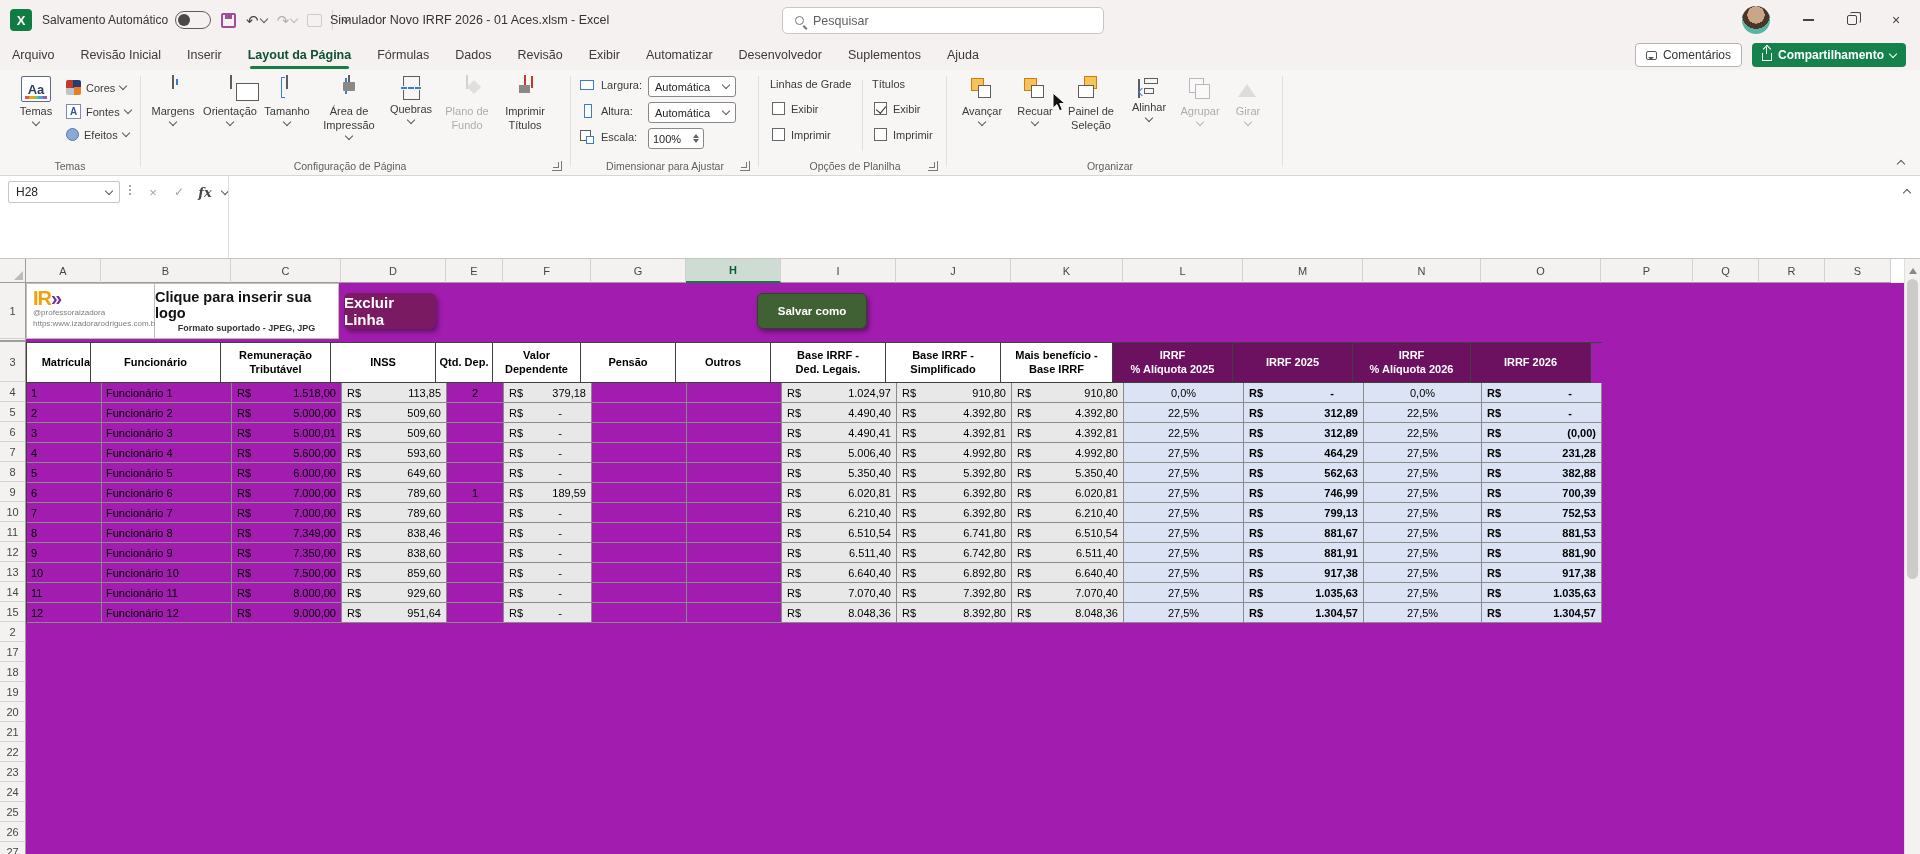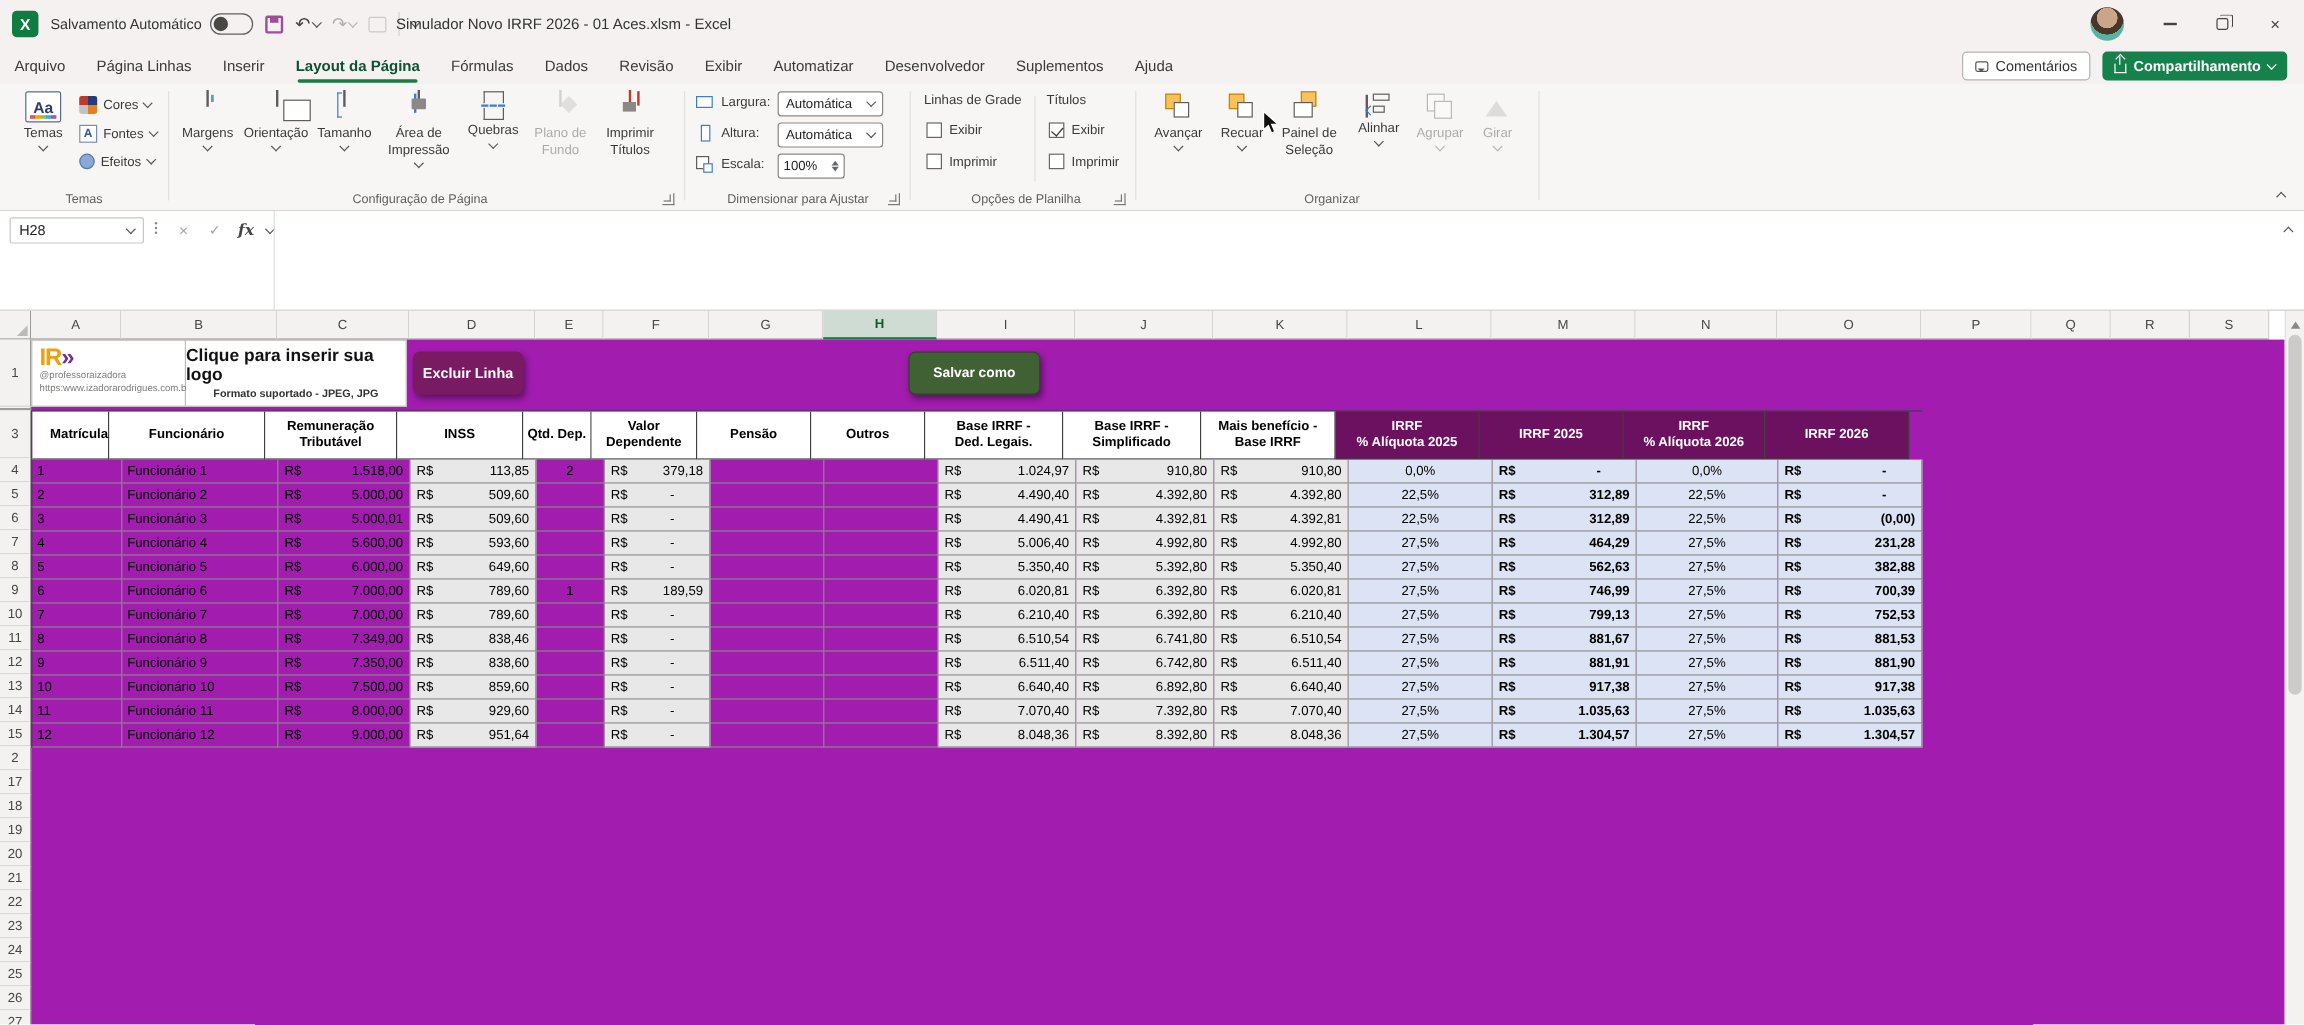--- a/index.html
+++ b/index.html
@@ -133,21 +133,21 @@
   
   .banner { position:absolute; left:0; top:0; height:56px; width:1600px; }
   .logo-cell { position:absolute; left:0; top:0; width:129px; height:56px; border:1px solid #bfbdbb; padding:4px 0 0 6px; background:#fff; }
   .logo-line1 { font-size:20px; font-weight:bold; line-height:1; letter-spacing:-1px; }
   .logo-ir { color:#f2a007; }
   .logo-mark { color:#7030a0; }
   .logo-small { font-size:8px; color:#7f7d7b; line-height:1.35; }
   .cta-cell { position:absolute; left:129px; top:0; width:184px; height:56px; border:1px solid #bfbdbb; border-left:none; background:#fff; display:flex; flex-direction:column; align-items:center; justify-content:center; }
   .cta-title { font-size:14.5px; font-weight:bold; color:#111; }
   .cta-sub { font-size:9px; font-weight:bold; color:#333; margin-top:2px; }
-  .btn-del { position:absolute; left:318px; top:10px; width:92px; height:36px; background:#7a1a62; border-radius:6px; color:#fff; font-size:12px; font-weight:bold; display:flex; align-items:center; justify-content:center; box-shadow:2px 3px 5px rgba(0,0,0,.4); }
+  .btn-del { position:absolute; left:318px; top:10px; width:92px; height:36px; background:#7a1a62; border-radius:6px; color:#fff; font-size:15px; font-weight:bold; display:flex; align-items:center; justify-content:center; box-shadow:2px 3px 5px rgba(0,0,0,.4); }
   .note-box { position:absolute; left:428px; top:7px; width:292px; height:42px; background:#d9d9d9; border-radius:10px; display:flex; flex-direction:column; align-items:center; justify-content:center; font-size:10.5px; font-weight:bold; color:#1a1a1a; line-height:1.45; }
   .btn-save { position:absolute; left:731px; top:10px; width:110px; height:36px; background:#3f6134; border:1px solid #2c4724; border-radius:6px; color:#fff; font-size:11.5px; font-weight:bold; display:flex; align-items:center; justify-content:center; box-shadow:2px 3px 5px rgba(0,0,0,.4); }
 
   
   .tbl { position:absolute; left:0; top:59px; border-top:1px solid #404040; border-left:1px solid #404040; }
   .trow { display:flex; }
   .tc { border-right:1px solid #8a8a8a; border-bottom:1px solid #8a8a8a; font-size:11px; color:#000; overflow:hidden; }
   .th { height:40px; display:flex; align-items:center; justify-content:center; font-weight:bold; text-align:center; line-height:1.25; background:#fff; border-right:1px solid #404040; border-bottom:1px solid #404040; }
   .th.purple { background:#6c1060; color:#fff; }
   .td { height:20px; display:flex; align-items:center; }
@@ -189,34 +189,38 @@
           <span class="arrow-g">↷</span>
           <span class="chv"></span>
         </div>
       <div class="qbtn dim">
           <span class="grid-ic"></span>
         </div>
       <div class="vsep"></div>
       <span class="chv"></span>
     </div>
     <div class="doc-title">Simulador Novo IRRF 2026 - 01 Aces.xlsm  -  Excel</div>
+    <div class="searchbox">
+      <span class="lens"></span>
+      <span>Pesquisar</span>
+    </div>
     <div class="avatar"></div>
     <div class="wctl" style="left:1786px">
         <span class="bar"></span>
       </div>
     <div class="wctl" style="left:1830px">
         <span class="rest"></span>
       </div>
     <div class="wctl" style="left:1874px">×</div>
   </div>
 
   <div class="tabsrow">
     <div class="tabs" id="tabs">
         <div class="tab">Arquivo</div>
-        <div class="tab">Página Linhas</div>
+        <div class="tab">Revisão Inicial</div>
         <div class="tab">Inserir</div>
         <div class="tab active">Layout da Página</div>
         <div class="tab">Fórmulas</div>
         <div class="tab">Dados</div>
         <div class="tab">Revisão</div>
         <div class="tab">Exibir</div>
         <div class="tab">Automatizar</div>
         <div class="tab">Desenvolvedor</div>
         <div class="tab">Suplementos</div>
         <div class="tab">Ajuda</div>

